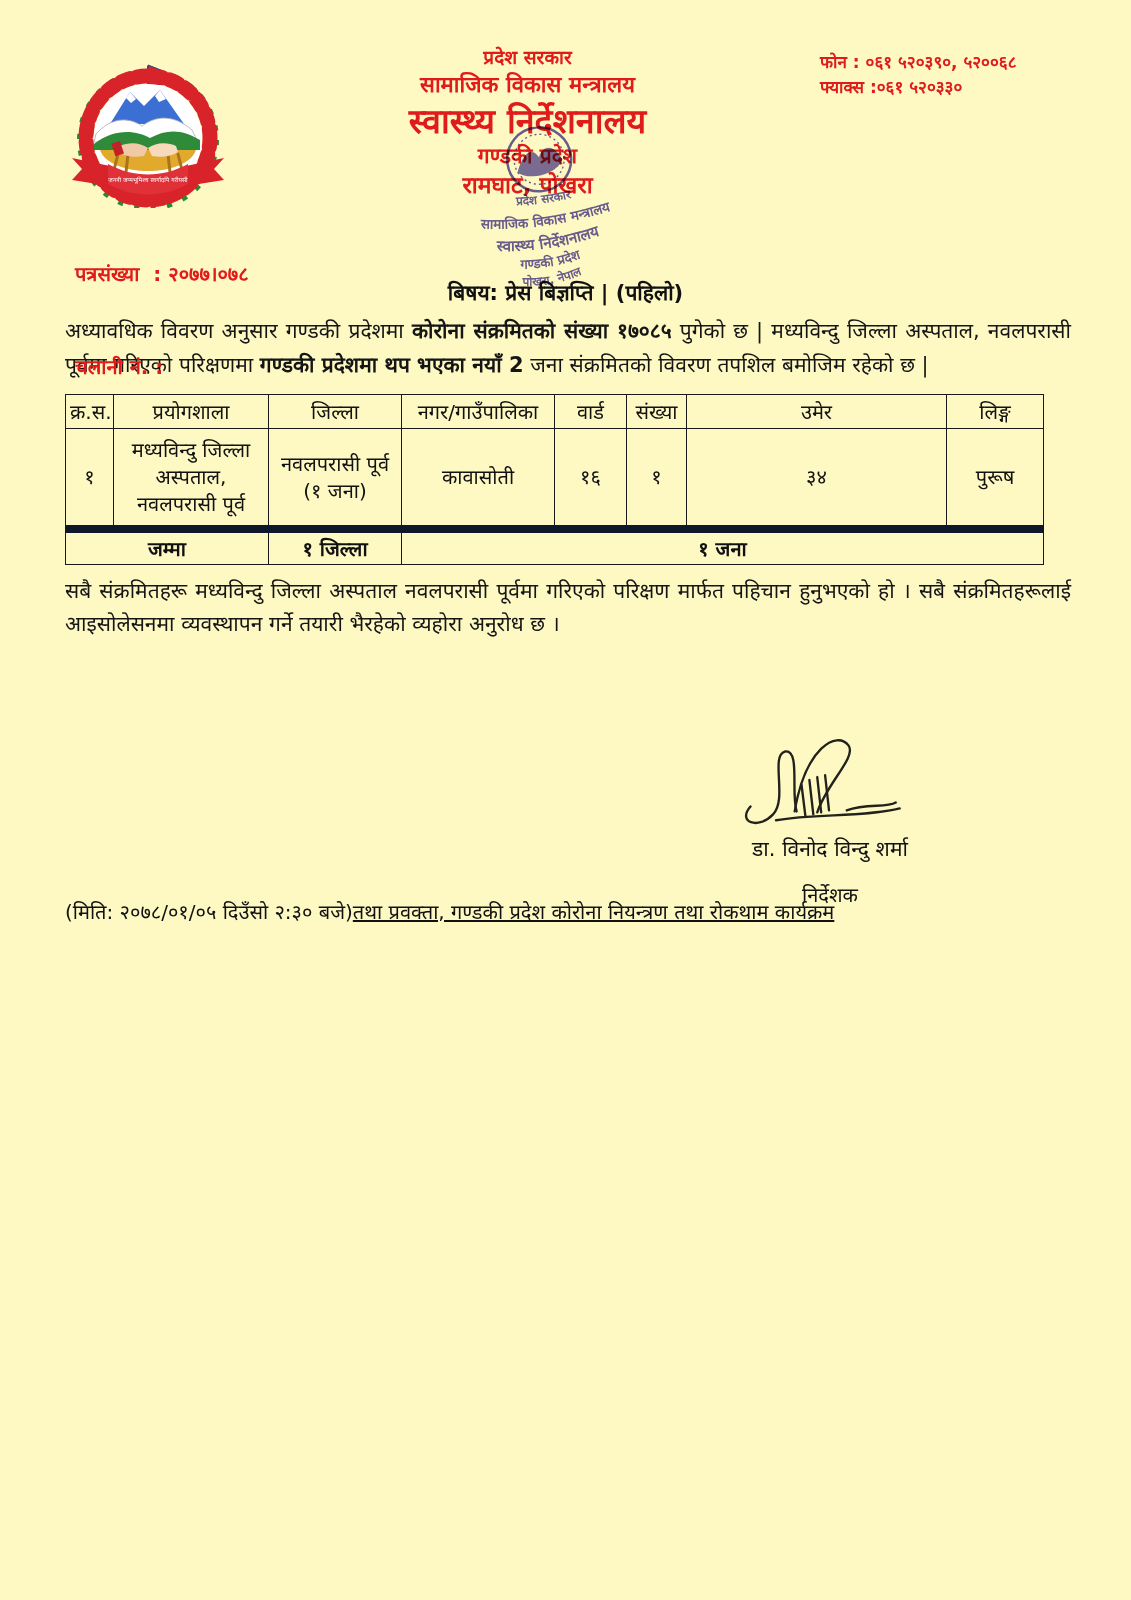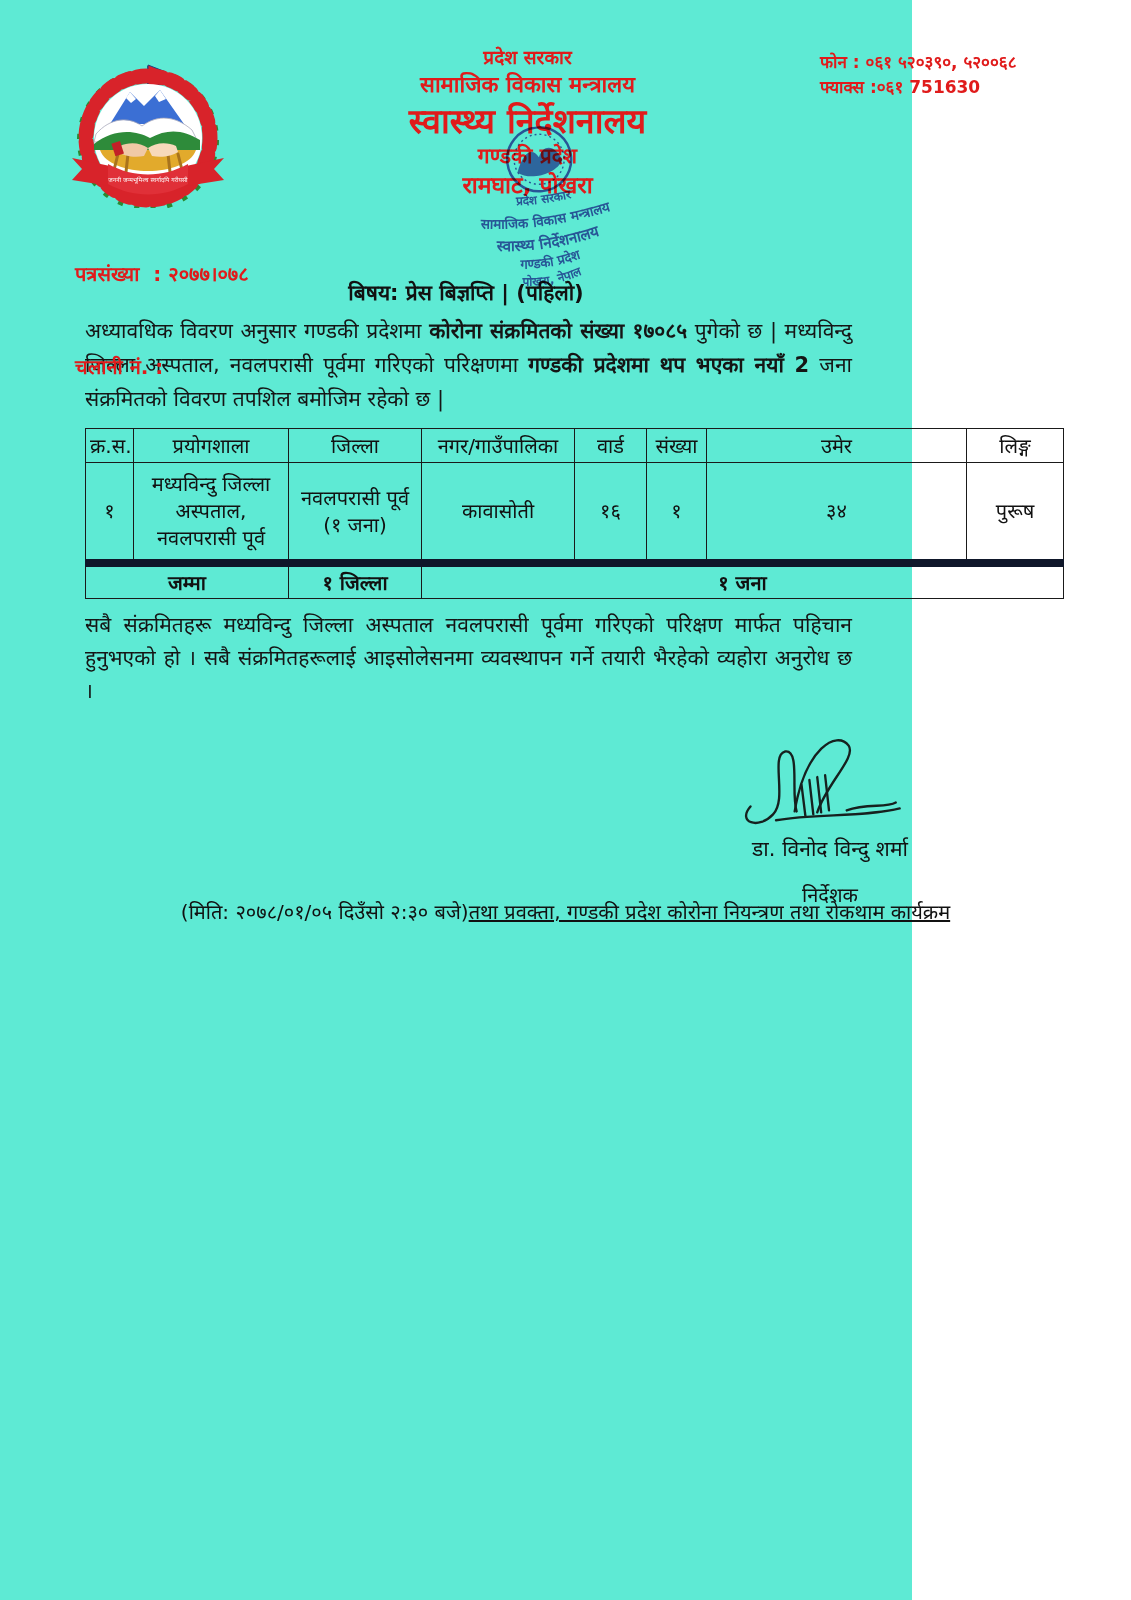--- a/index.html
+++ b/index.html
@@ -1,42 +1,42 @@
 <!DOCTYPE html>
 <html><head>
 <meta charset="utf-8">
 <style>
   html,body{margin:0;padding:0;}
   body{
     width:1131px;height:1600px;background:#ffffff;
     font-family:"DejaVu Sans","Liberation Sans",sans-serif;
     color:#1a1a1a;position:relative;overflow:hidden;
   }
-  .page{position:relative;width:912px;height:1600px;background:#5eead4;}
+  .page{position:relative;width:1131px;height:1600px;background:#fef9c3;}
 
   
   .emblem{position:absolute;left:58px;top:58px;width:180px;height:150px;}
   .lh-center{position:absolute;left:285px;top:44px;width:485px;text-align:center;color:#e01b1b;font-weight:bold;}
   .lh-gov{font-size:19px;line-height:26px;}
   .lh-ministry{font-size:22px;line-height:30px;}
   .lh-directorate{font-size:34px;line-height:42px;}
   .lh-province{font-size:21px;line-height:28px;}
   .lh-address{font-size:23px;line-height:30px;}
   .lh-contact{position:absolute;left:820px;top:50px;color:#e01b1b;font-weight:bold;font-size:17px;line-height:25px;white-space:nowrap;}
   .lh-refs{position:absolute;left:75px;top:197px;color:#e01b1b;font-weight:bold;font-size:20px;line-height:31px;white-space:pre;}
 
   
   .stamp{
     position:absolute;left:420px;top:126px;width:250px;height:178px;
     color:#4f42a8;opacity:.85;mix-blend-mode:multiply;transform:rotate(-6deg);
   }
   .stamp text{fill:currentColor;font-weight:bold;}
 
   
-  .content{padding-top:278px;padding-left:20px;}
+  .content{padding-top:278px;}
   .subject{
     text-align:center;font-weight:bold;font-size:21px;line-height:30px;color:#111;
   }
   .para{
     margin:6px 60px 0 65px;font-size:21px;line-height:34px;text-align:justify;color:#151515;
   }
   .para2{margin-top:10px;line-height:33px;}
 
   
   table.cases{
@@ -52,21 +52,21 @@
   table.cases .total-row td{border-top:8px solid #0f172a;}
   table.cases th{font-weight:normal;}
 
   
   .sign-block{position:absolute;left:610px;top:726px;width:440px;text-align:center;}
   .sign-svg{width:230px;height:108px;display:block;margin:0 auto;}
   .sign-name{font-size:21px;line-height:30px;color:#111;}
   .sign-designation{font-size:20px;line-height:30px;color:#111;margin-top:16px;}
   .footer-row{
     position:absolute;left:65px;top:898px;width:1001px;
-    display:flex;justify-content:center;align-items:baseline;
+    display:flex;justify-content:flex-start;align-items:baseline;
     font-size:20px;color:#111;
   }
   .footer-date{white-space:nowrap;}
   .footer-role{white-space:nowrap;text-decoration:underline;}
 </style>
 </head>
 <body>
 
 <div class="page">
 
@@ -97,21 +97,21 @@
   <div class="lh-center">
     <div class="lh-gov">प्रदेश सरकार</div>
     <div class="lh-ministry">सामाजिक विकास मन्त्रालय</div>
     <div class="lh-directorate">स्वास्थ्य निर्देशनालय</div>
     <div class="lh-province">गण्डकी प्रदेश</div>
     <div class="lh-address">रामघाट, पोखरा</div>
   </div>
 
   <div class="lh-contact">
     <div>फोन : ०६१ ५२०३९०, ५२००६८</div>
-    <div>फ्याक्स :०६१ 751630</div>
+    <div>फ्याक्स :०६१ ५२०३३०</div>
   </div>
 
   <div class="lh-refs">
     <div>पत्रसंख्या  : २०७७।०७८</div>
     <div>चलानी नं. :</div>
   </div>
 
   <svg class="stamp" viewBox="0 0 250 178" aria-hidden="true">
     <defs>
       <path id="arc1" d="M55,70 Q125,86 195,66"></path>

